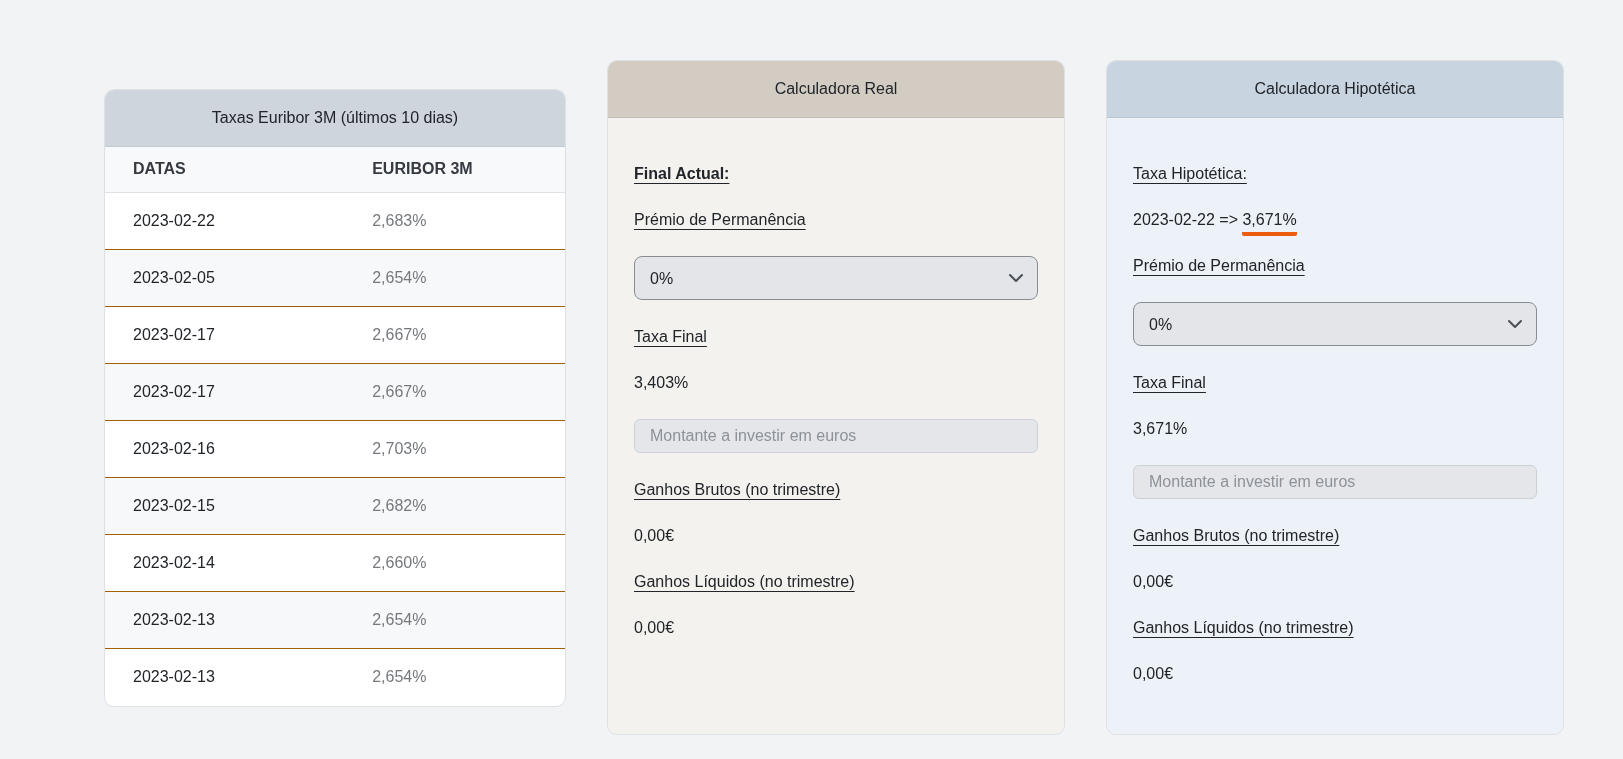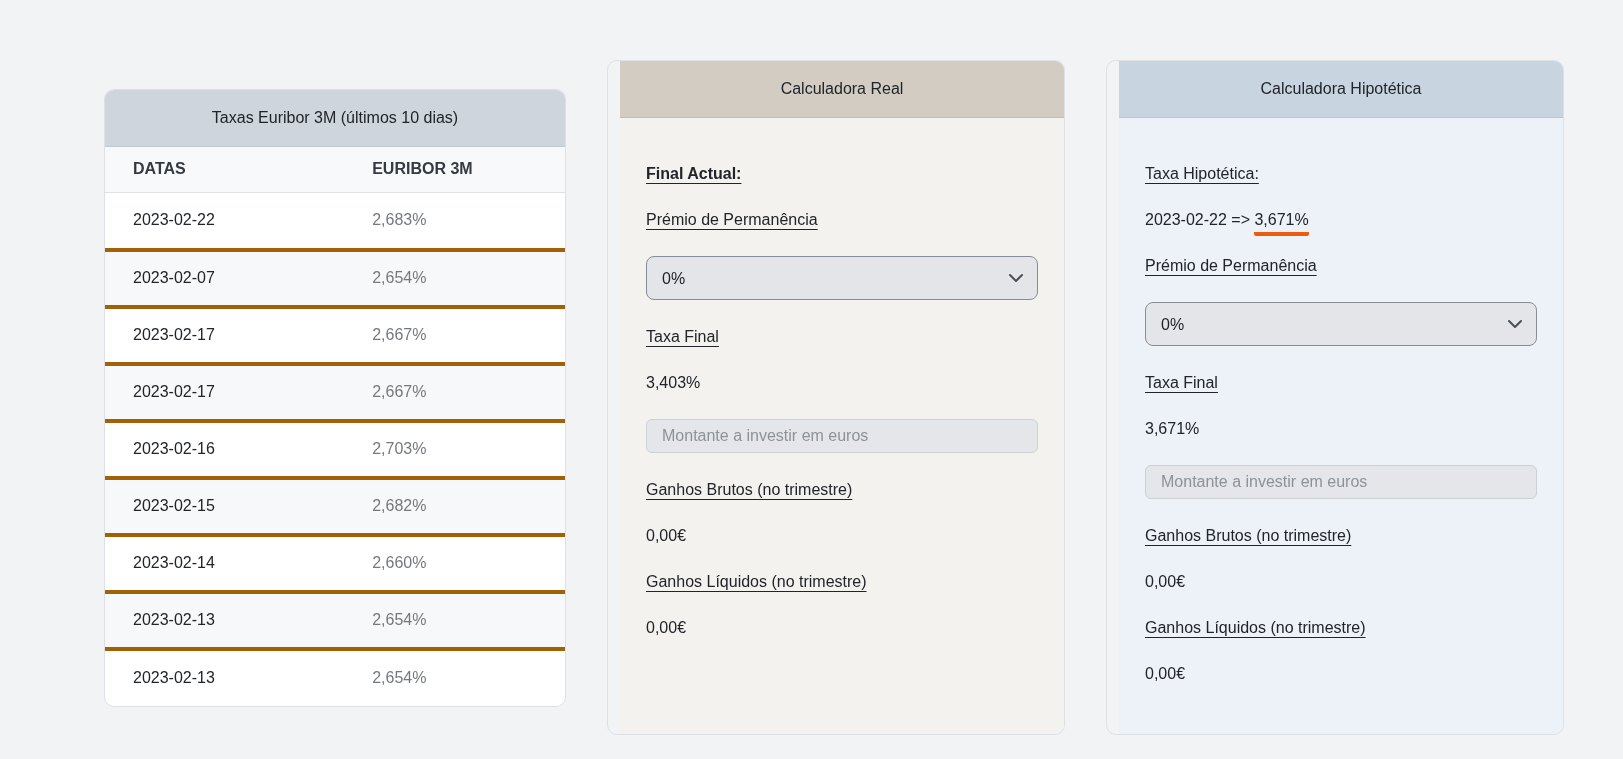--- a/index.html
+++ b/index.html
@@ -54,35 +54,34 @@
     padding: 0 28px;
     background: #f8f9fb;
     color: #343a40;
     font-weight: bold;
     border-bottom: 1px solid #dee2e6;
   }
   table.euribor th:first-child { width: 52%; margin-top: 18px; }
   table.euribor td {
     height: 57px;
     padding: 0 28px;
-    border-bottom: 4px solid #a16207;
+    border-bottom: 1px solid #a16207;
   }
   table.euribor tbody tr:nth-child(even) { background: #f7f8f9; }
   table.euribor tbody tr:last-child td { border-bottom: none; }
   td.date-cell { color: #212529; }
   td.rate-cell { color: #75797e; }
 
   
   .calc-card {
     width: 458px;
     height: 675px;
     border-radius: 10px;
     border: 1px solid #dde1e6;
     overflow: hidden;
-    padding-left: 12px;
   }
   .calc-card.real .card-header { background: #d2ccc3; border-bottom: 1px solid #c5beb4; }
   .calc-card.real .card-body   { background: #f4f2ee; }
   .calc-card.hypo .card-header { background: #c9d4e1; border-bottom: 1px solid #bac7d6; }
   .calc-card.hypo .card-body   { background: #edf1f8; }
   .card-body {
     height: 618px;
     padding: 46px 26px 0 26px;
   }
   .card-body p {
@@ -158,21 +157,21 @@
           <th>DATAS</th>
           <th>EURIBOR 3M</th>
         </tr>
       </thead>
       <tbody>
           <tr>
             <td class="date-cell">2023-02-22</td>
             <td class="rate-cell">2,683%</td>
           </tr>
           <tr>
-            <td class="date-cell">2023-02-07</td>
+            <td class="date-cell">2023-02-05</td>
             <td class="rate-cell">2,654%</td>
           </tr>
           <tr>
             <td class="date-cell">2023-02-17</td>
             <td class="rate-cell">2,667%</td>
           </tr>
           <tr>
             <td class="date-cell">2023-02-17</td>
             <td class="rate-cell">2,667%</td>
           </tr>

